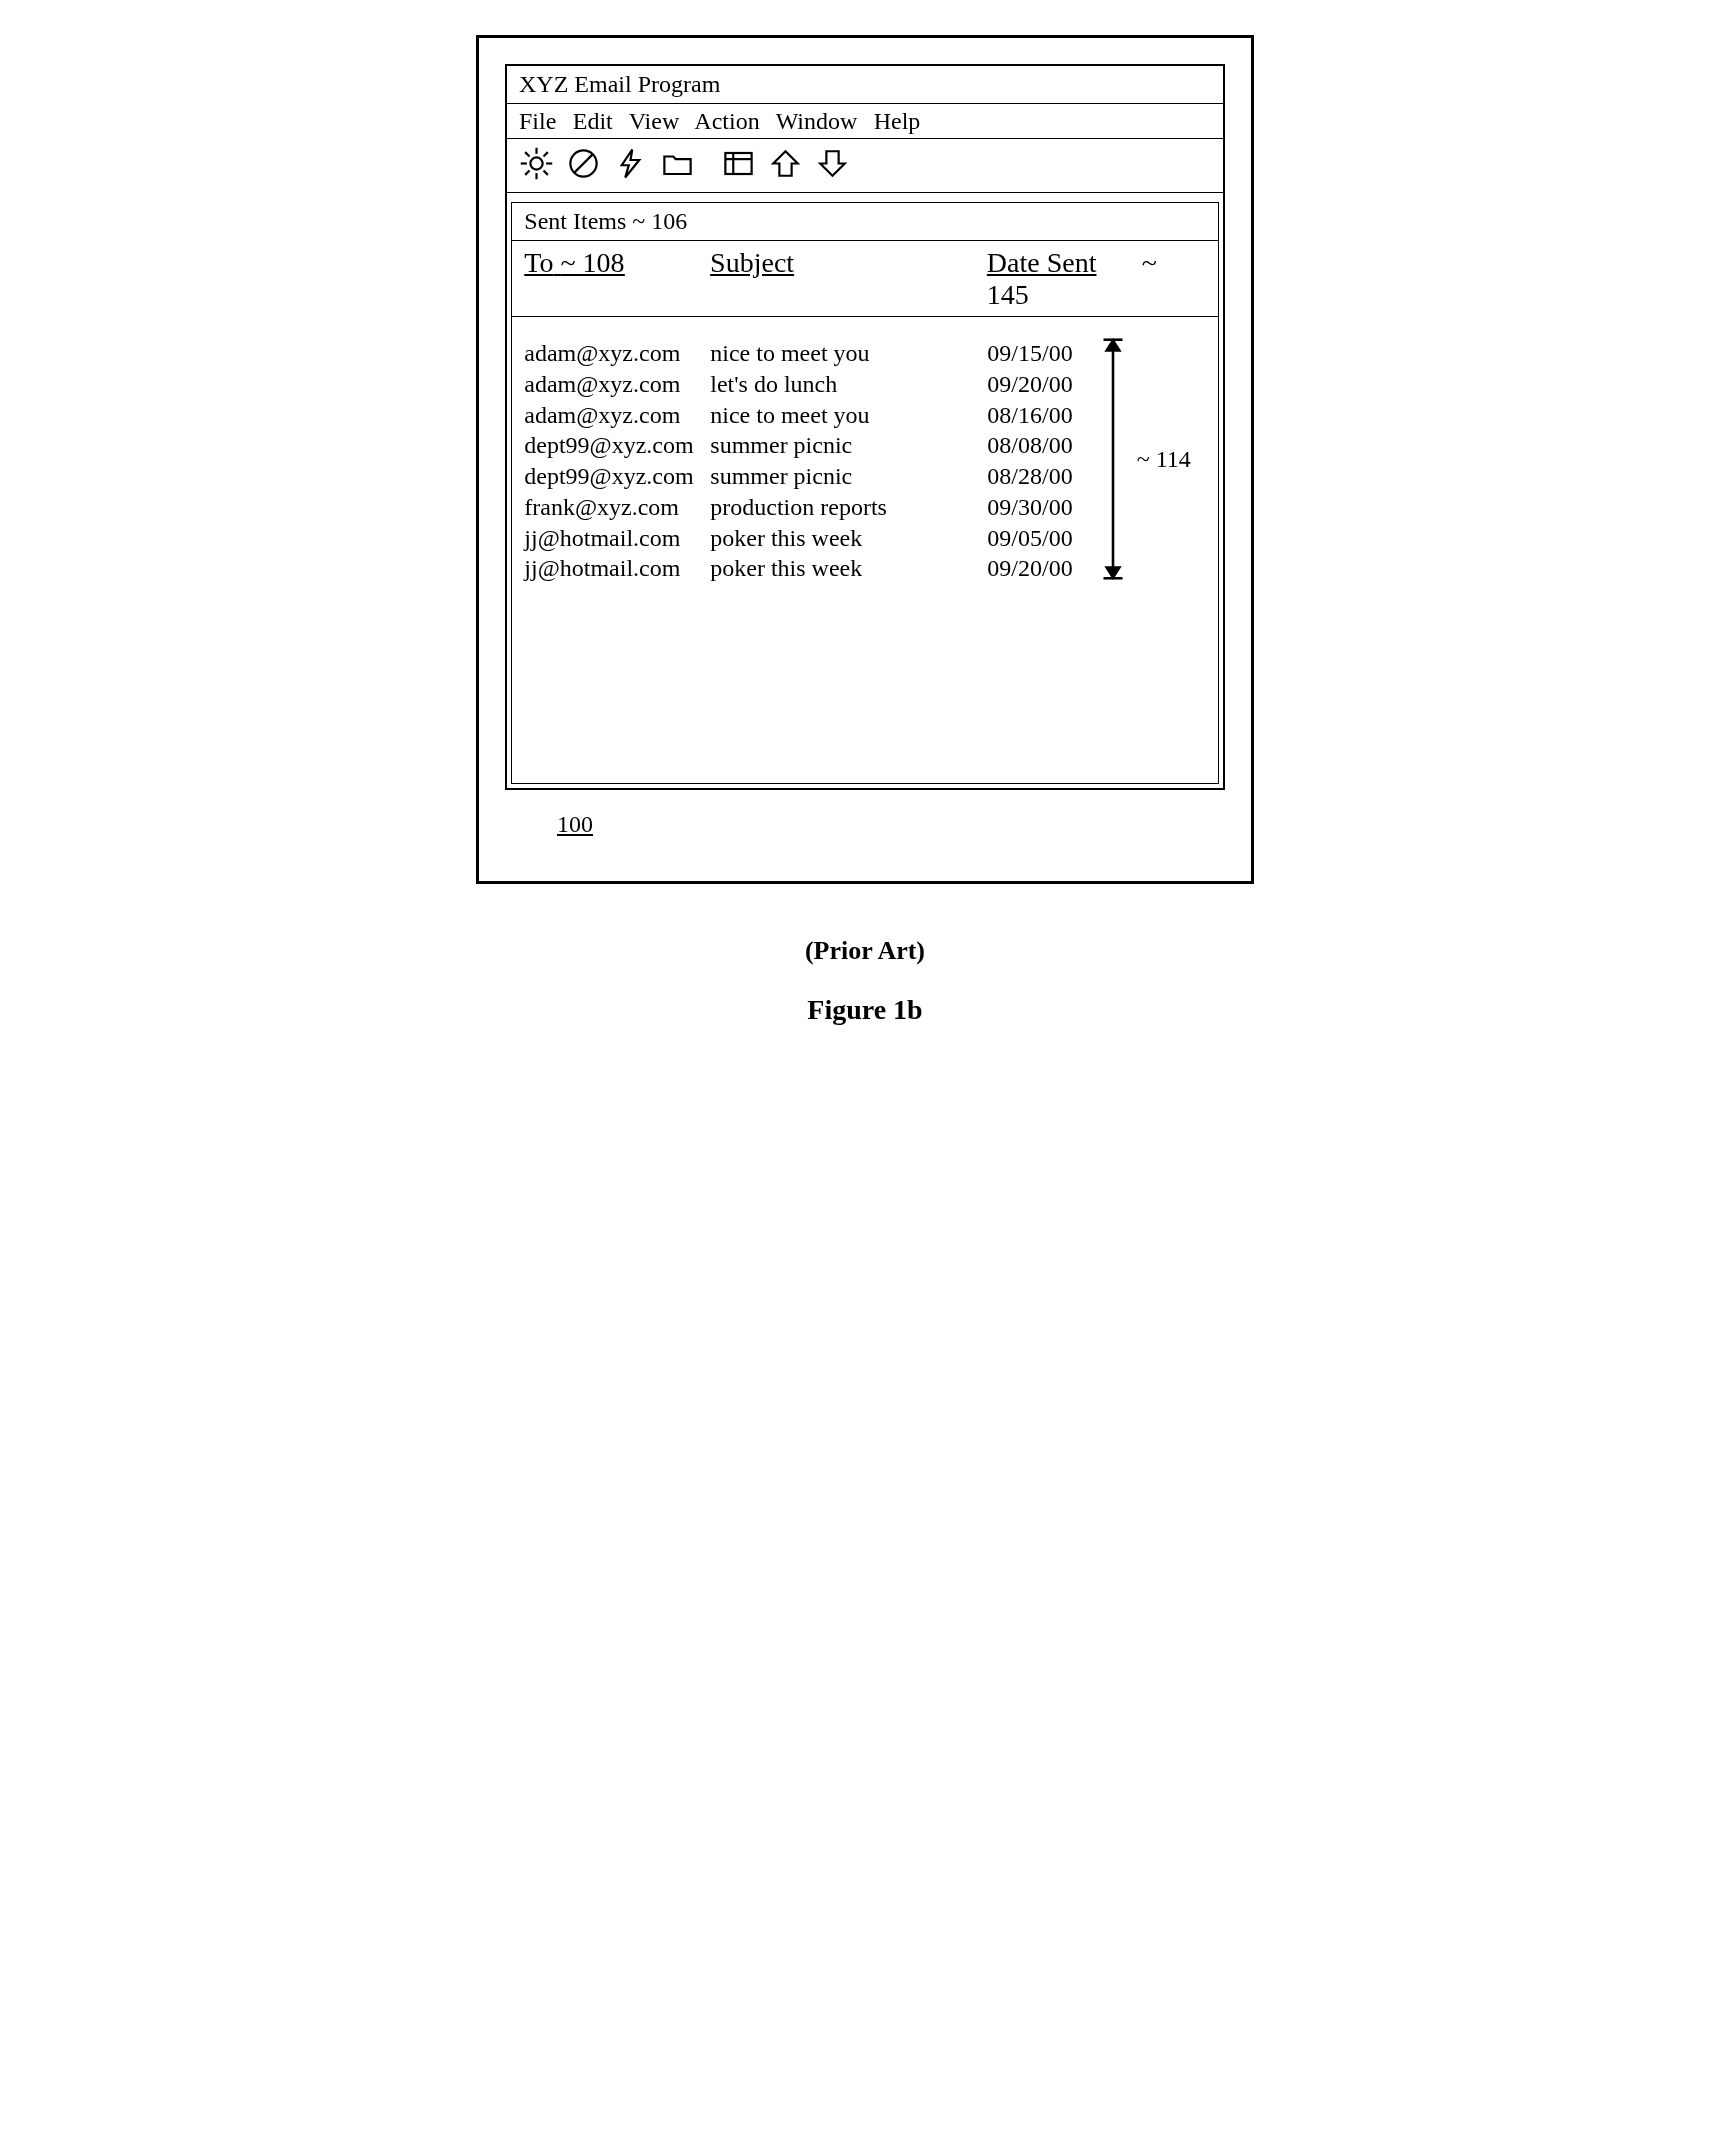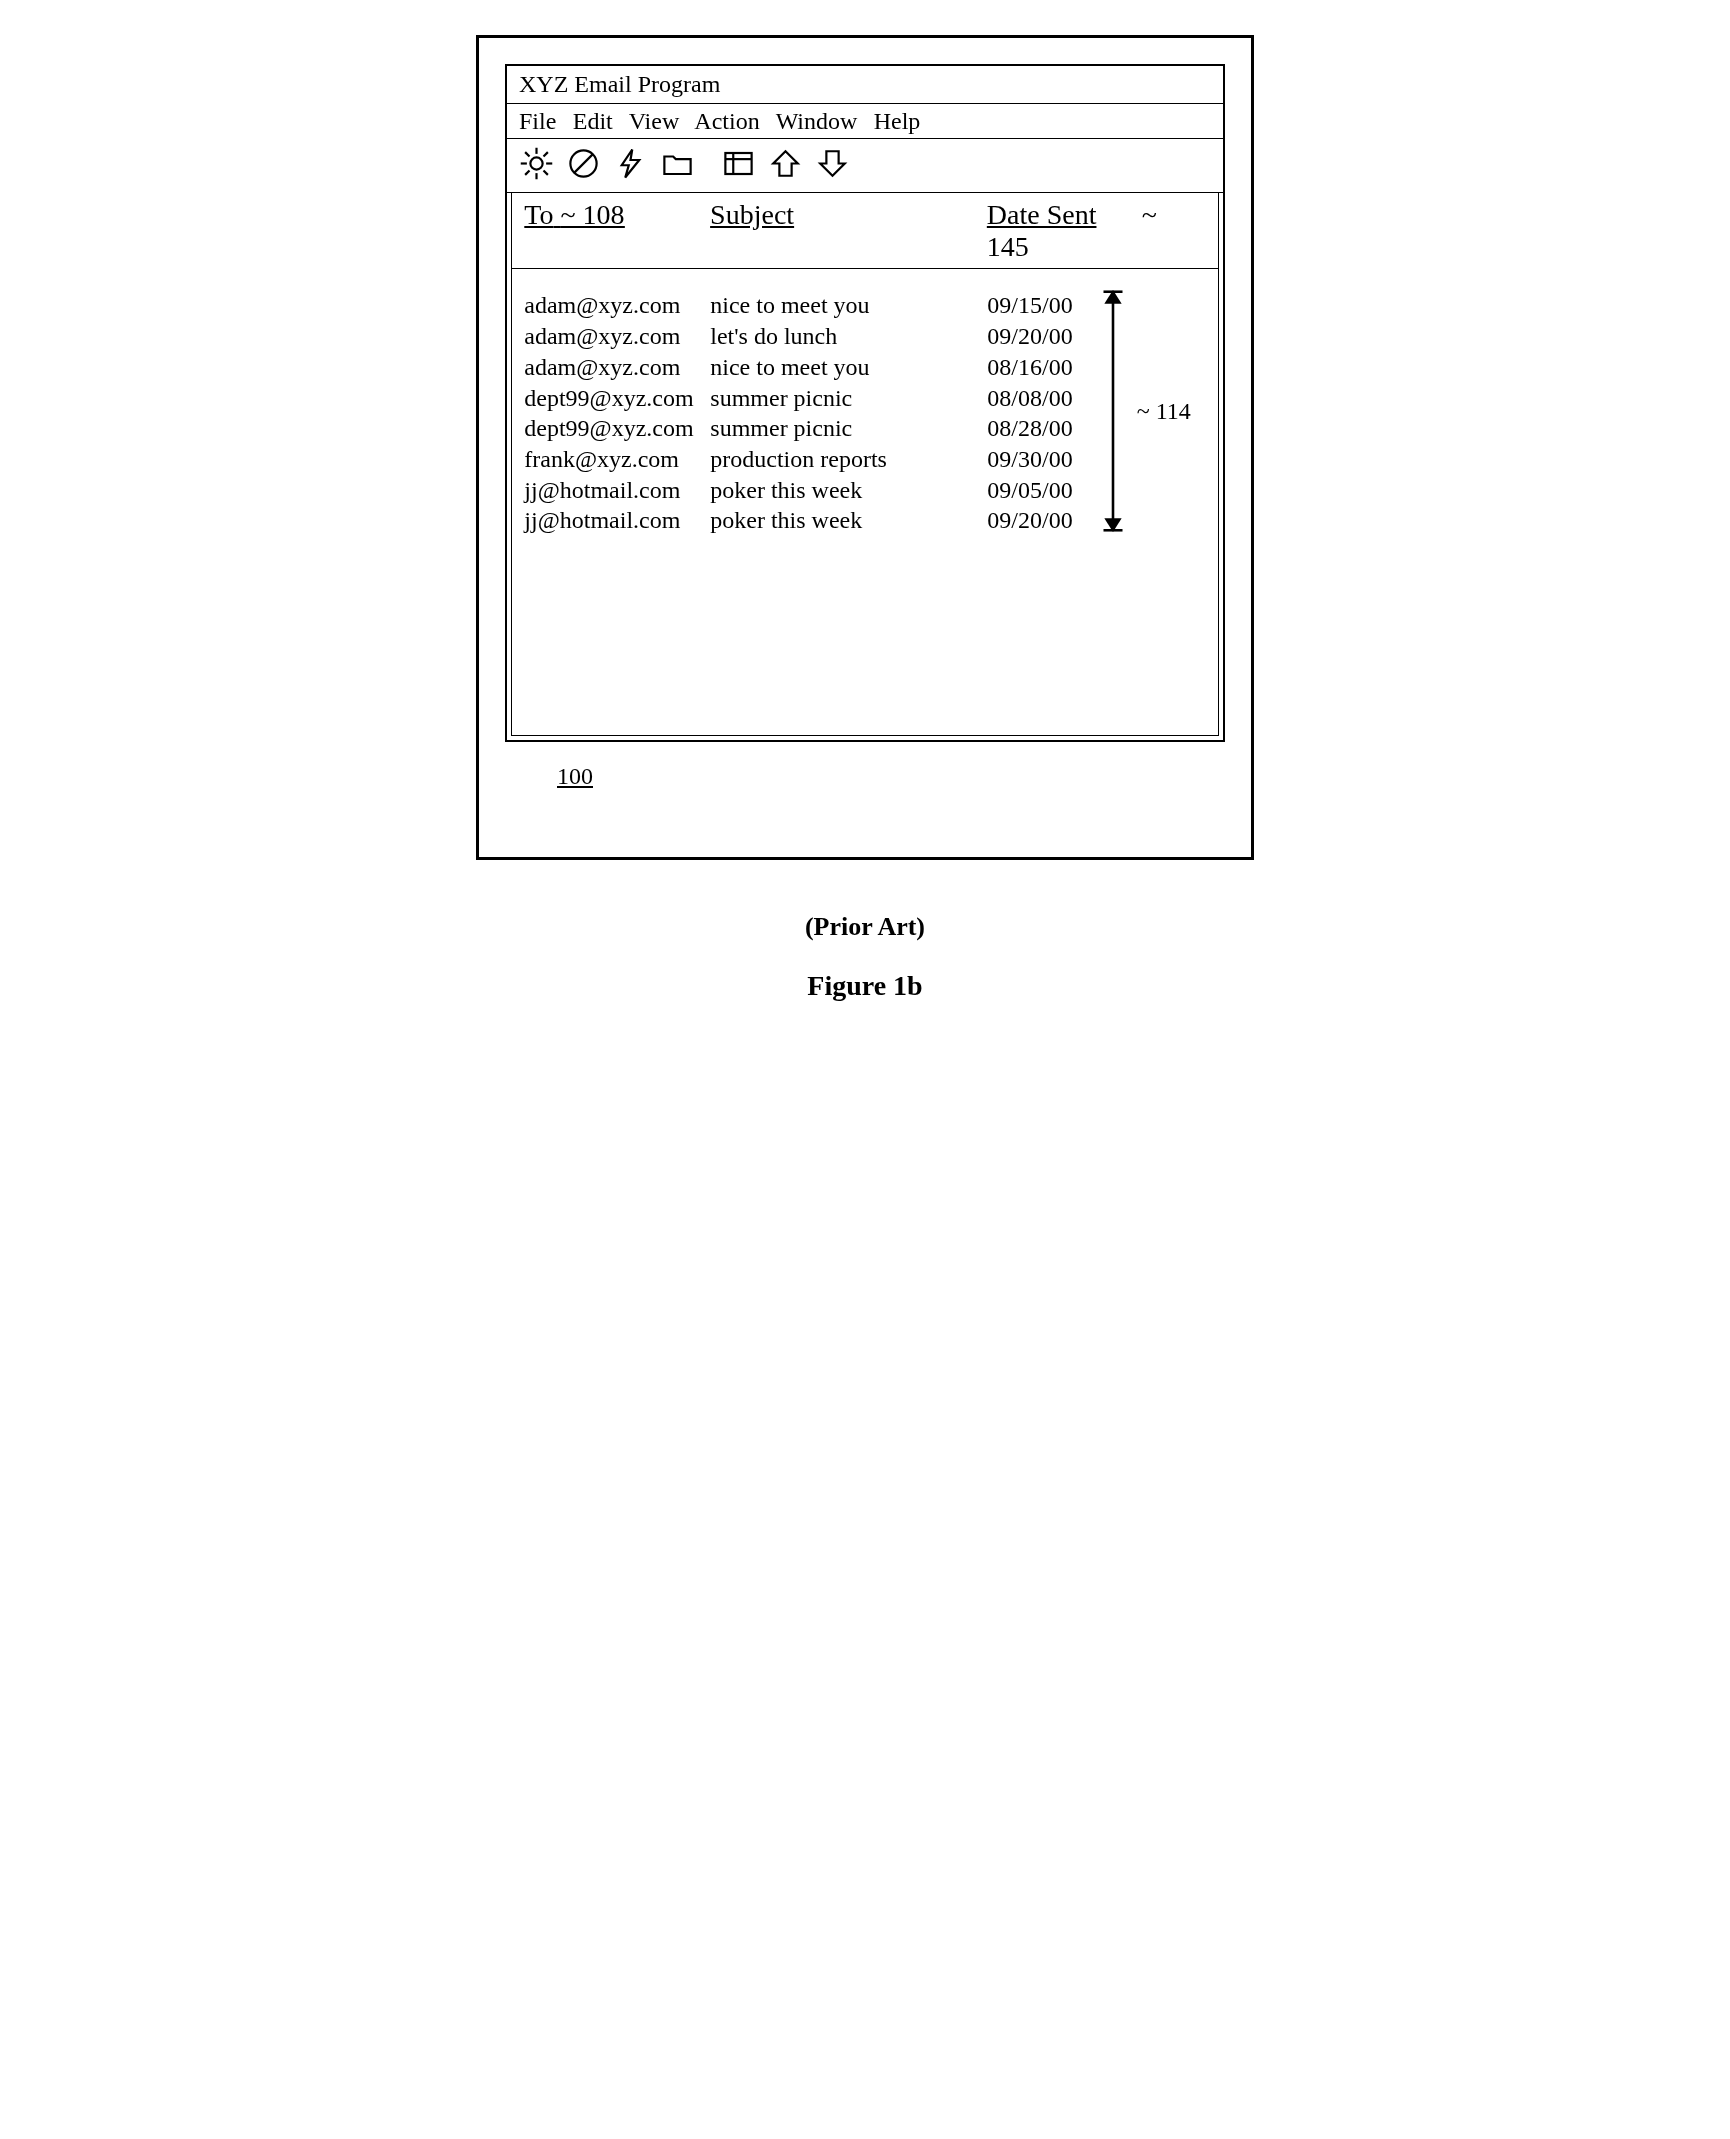--- a/index.html
+++ b/index.html
@@ -7,21 +7,21 @@
       padding: 0;
       box-sizing: border-box;
     }
     body {
       font-family: "Times New Roman", Times, serif;
       background: white;
       padding: 35px;
     }
     .outer-border {
       border: 3.5px solid black;
-      padding: 26px 26px 67px 26px;
+      padding: 26px 26px 43px 26px;
       width: 778px;
       margin: 0 auto;
     }
     .app-window {
       border: 2.6px solid black;
       background: white;
     }
     .title-bar {
       border-bottom: 1.7px solid black;
       padding: 5.2px 12px;
@@ -198,20 +198,24 @@
             <polygon points="20,6 34,20 27,20 27,34 13,34 13,20 6,20" fill="none" stroke="black" stroke-width="2.5"></polygon>
           </svg>
       </span>
       <span>
         <svg viewBox="0 0 40 40">
             <polygon points="20,34 6,20 13,20 13,6 27,6 27,20 34,20" fill="none" stroke="black" stroke-width="2.5"></polygon>
           </svg>
       </span>
     </div>
 
+    <div class="folder-bar">
+      <span>Sent Items</span>
+      <span>~ 106</span>
+    </div>
 
     <div class="column-headers">
       <div class="col-to">
         <span>To</span>
         <span style="text-decoration:underline;">~ 108</span>
       </div>
       <div class="col-subject">
         <span>Subject</span>
       </div>
       <div>

